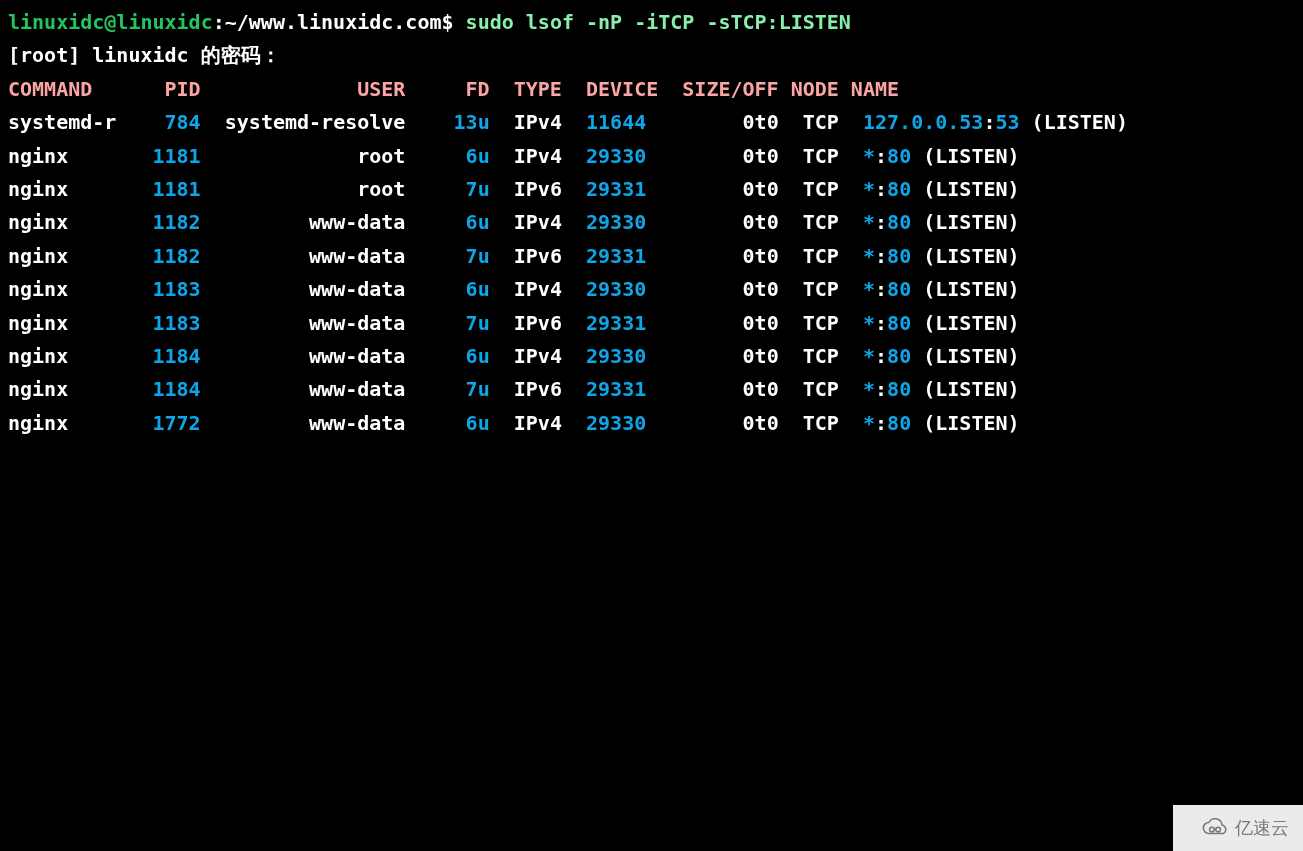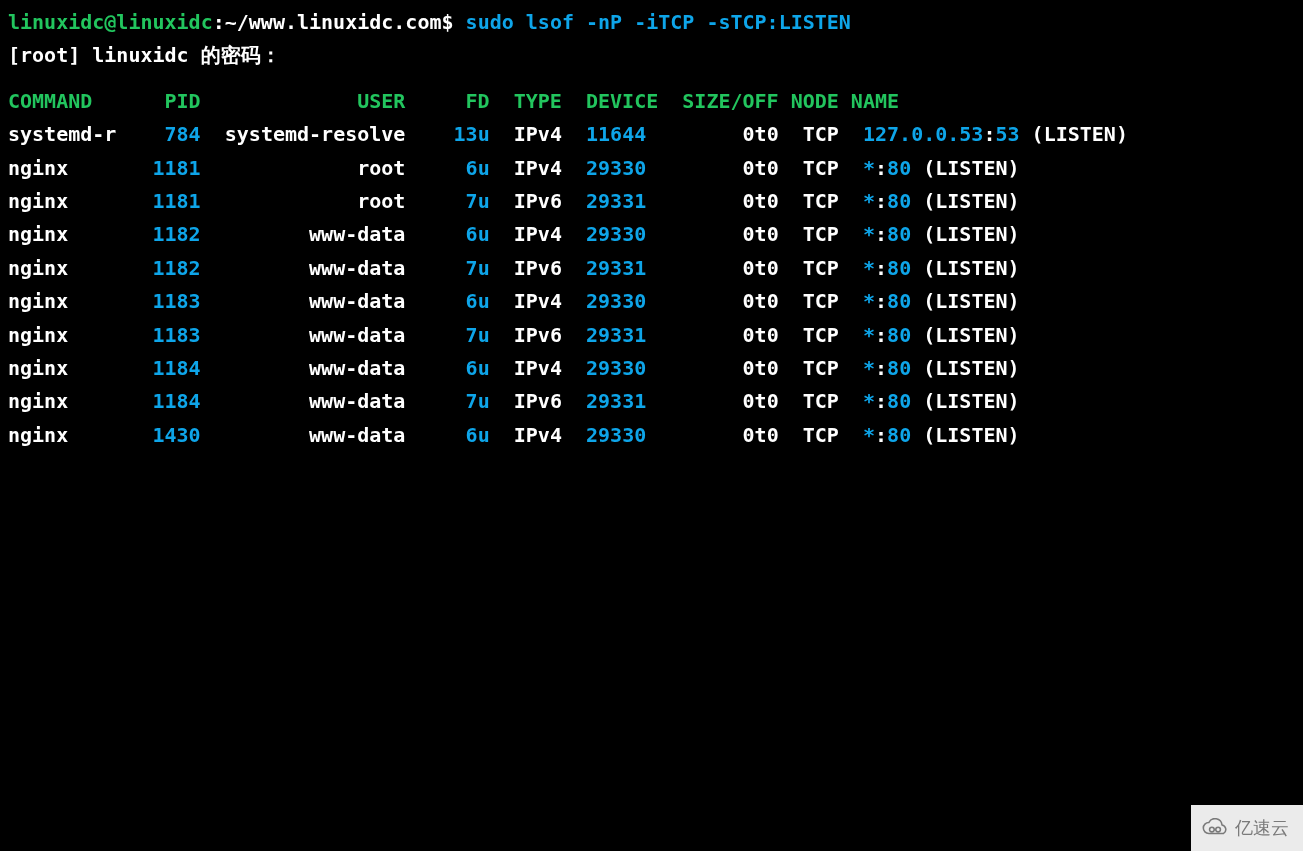--- a/index.html
+++ b/index.html
@@ -18,33 +18,33 @@
       height: 851px;
       overflow: hidden;
       position: relative;
       font-weight: 600;
     }
     .line {
       white-space: pre;
     }
     .prompt-user { color: #22c55e; }
     .prompt-dollar { color: #fff; }
-    .cmd { color: #0ea5e9; }
-    .header { color: #22c55e; font-weight: 600; margin-top: 12px; }
+    .cmd { color: #86efac; }
+    .header { color: #fca5a5; font-weight: 600; }
     .magenta { color: #0ea5e9; }
     .white { color: #fff; }
     .watermark {
       position: absolute;
       right: 0;
       bottom: 0;
       background: rgba(255,255,255,0.92);
       color: #7a7a7a;
       font-family: "Microsoft YaHei", Arial, sans-serif;
       font-size: 18px;
-      padding: 8px 14px 8px 10px;
+      padding: 8px 14px 8px 28px;
       display: flex;
       align-items: center;
       gap: 6px;
       font-weight: 400;
     }
     .watermark svg {
       width: 28px;
       height: 20px;
       stroke: #7a7a7a;
       fill: none;
@@ -60,21 +60,21 @@
     <div class="line header">COMMAND      PID             USER     FD  TYPE  DEVICE  SIZE/OFF NODE NAME</div>
     <div class="line"><span>systemd-r</span><span class="magenta">    784</span> <span> systemd-resolve</span> <span class="magenta">   13u</span>  <span>IPv4  </span><span class="magenta">11644  </span><span>      0t0</span>  <span>TCP  </span><span class="magenta">127.0.0.53</span><span>:</span><span class="magenta">53</span> <span>(LISTEN)</span></div>
     <div class="line"><span>nginx    </span><span class="magenta">   1181</span> <span>            root</span> <span class="magenta">    6u</span>  <span>IPv4  </span><span class="magenta">29330  </span><span>      0t0</span>  <span>TCP  </span><span class="magenta">*</span><span>:</span><span class="magenta">80</span> <span>(LISTEN)</span></div>
     <div class="line"><span>nginx    </span><span class="magenta">   1181</span> <span>            root</span> <span class="magenta">    7u</span>  <span>IPv6  </span><span class="magenta">29331  </span><span>      0t0</span>  <span>TCP  </span><span class="magenta">*</span><span>:</span><span class="magenta">80</span> <span>(LISTEN)</span></div>
     <div class="line"><span>nginx    </span><span class="magenta">   1182</span> <span>        www-data</span> <span class="magenta">    6u</span>  <span>IPv4  </span><span class="magenta">29330  </span><span>      0t0</span>  <span>TCP  </span><span class="magenta">*</span><span>:</span><span class="magenta">80</span> <span>(LISTEN)</span></div>
     <div class="line"><span>nginx    </span><span class="magenta">   1182</span> <span>        www-data</span> <span class="magenta">    7u</span>  <span>IPv6  </span><span class="magenta">29331  </span><span>      0t0</span>  <span>TCP  </span><span class="magenta">*</span><span>:</span><span class="magenta">80</span> <span>(LISTEN)</span></div>
     <div class="line"><span>nginx    </span><span class="magenta">   1183</span> <span>        www-data</span> <span class="magenta">    6u</span>  <span>IPv4  </span><span class="magenta">29330  </span><span>      0t0</span>  <span>TCP  </span><span class="magenta">*</span><span>:</span><span class="magenta">80</span> <span>(LISTEN)</span></div>
     <div class="line"><span>nginx    </span><span class="magenta">   1183</span> <span>        www-data</span> <span class="magenta">    7u</span>  <span>IPv6  </span><span class="magenta">29331  </span><span>      0t0</span>  <span>TCP  </span><span class="magenta">*</span><span>:</span><span class="magenta">80</span> <span>(LISTEN)</span></div>
     <div class="line"><span>nginx    </span><span class="magenta">   1184</span> <span>        www-data</span> <span class="magenta">    6u</span>  <span>IPv4  </span><span class="magenta">29330  </span><span>      0t0</span>  <span>TCP  </span><span class="magenta">*</span><span>:</span><span class="magenta">80</span> <span>(LISTEN)</span></div>
     <div class="line"><span>nginx    </span><span class="magenta">   1184</span> <span>        www-data</span> <span class="magenta">    7u</span>  <span>IPv6  </span><span class="magenta">29331  </span><span>      0t0</span>  <span>TCP  </span><span class="magenta">*</span><span>:</span><span class="magenta">80</span> <span>(LISTEN)</span></div>
-    <div class="line"><span>nginx    </span><span class="magenta">   1430</span> <span>        www-data</span> <span class="magenta">    6u</span>  <span>IPv4  </span><span class="magenta">29330  </span><span>      0t0</span>  <span>TCP  </span><span class="magenta">*</span><span>:</span><span class="magenta">80</span> <span>(LISTEN)</span></div>
+    <div class="line"><span>nginx    </span><span class="magenta">   1772</span> <span>        www-data</span> <span class="magenta">    6u</span>  <span>IPv4  </span><span class="magenta">29330  </span><span>      0t0</span>  <span>TCP  </span><span class="magenta">*</span><span>:</span><span class="magenta">80</span> <span>(LISTEN)</span></div>
   </div>
 
 <div class="watermark">
   <svg viewBox="0 0 36 24">
     <path d="M10 19a7 7 0 0 1 0-14 9 9 0 0 1 17 3 6 6 0 0 1 2 11H10z"></path>
     <circle cx="14" cy="14" r="3"></circle>
     <circle cx="22" cy="14" r="3"></circle>
     <path d="M17 14h2"></path>
   </svg>
   <span>亿速云</span>

